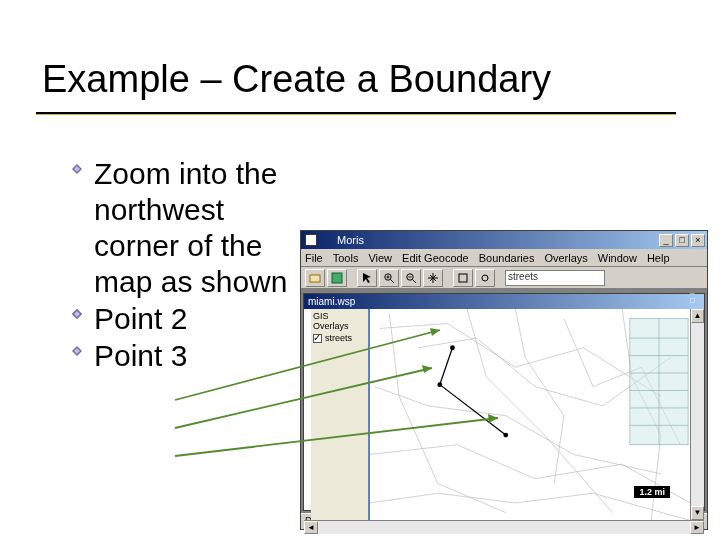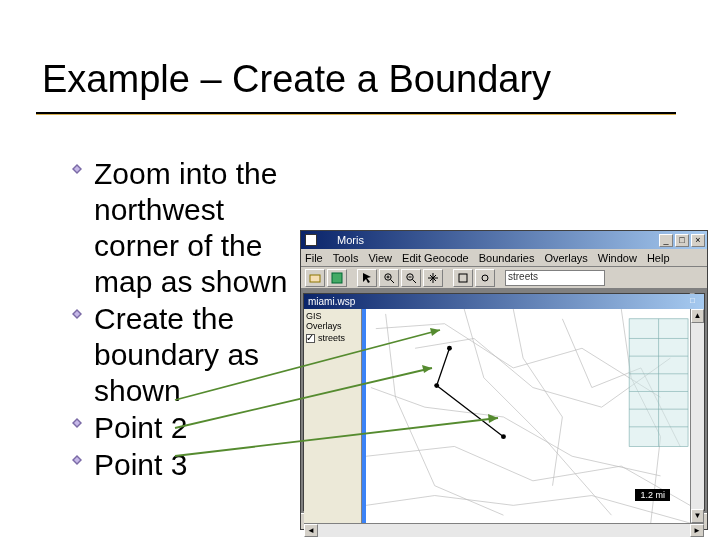--- a/index.html
+++ b/index.html
@@ -98,32 +98,33 @@
     position: absolute; left: 2px; top: 4px; right: 2px; bottom: 2px;
     background: #fff; border: 1px solid #404040;
     display: flex; flex-direction: column;
   }
   .docwin .dtitle {
     height: 15px; background: linear-gradient(to right, #0a246a, #a6caf0);
     display: flex; justify-content: space-between; align-items: center;
     padding: 0 2px 0 4px; color: #fff; font-size: 10px;
   }
   .docwin .dtitle .wbtns .wbtn { width: 12px; height: 11px; font-size: 8px; line-height: 9px; }
-  .docbody { flex: 1; display: flex; position: relative; }
+  .docbody { flex: 1; display: flex; position: relative; padding-left: 7px; }
   .legend {
     width: 58px; background: #ece9d8; border-right: 1px solid #808080;
     padding: 2px 2px; font-size: 9px; color: #000;
   }
   .legend .lh { font-size: 9px; color: #000; margin-bottom: 2px; }
   .legend .lrow { display: flex; align-items: center; gap: 3px; margin-top: 2px; }
   .legend .cb { width: 9px; height: 9px; border: 1px solid #555; background: #fff; position: relative; }
   .legend .cb::after { content: "✓"; position: absolute; left: -1px; top: -3px; font-size: 10px; color: #000; }
   .mapcanvas {
     flex: 1; background: #fff; position: relative; overflow: hidden;
-    border-left: 4px solid #3b82f6;
+    border-left: 1px solid #3b82f6;
+    font-weight: bold;
   }
   .mapcanvas svg { width: 100%; height: 100%; display: block; }
   .scrollbar-v {
     width: 14px; background: #d4d0c8; border-left: 1px solid #808080;
     display: flex; flex-direction: column;
   }
   .scrollbar-v .arr, .scrollbar-h .arr {
     width: 100%; height: 14px; background: #d4d0c8;
     border: 1px solid #fff; border-right-color: #808080; border-bottom-color: #808080;
     font-size: 8px; text-align: center; line-height: 12px;
@@ -166,21 +167,20 @@
         </span>
       <span>Zoom into the northwest corner of the map as shown</span>
     </div>
     <div class="item">
       <span class="marker">
           <svg viewBox="0 0 10 10">
             <polygon points="5,0 10,5 5,10 0,5" fill="#7b6aa6"></polygon>
             <polygon points="5,2 8,5 5,8 2,5" fill="#c6b8e8"></polygon>
           </svg>
         </span>
-      <span>Create the boundary as shown</span>
     </div>
     <div class="item">
       <span class="marker">
           <svg viewBox="0 0 10 10">
             <polygon points="5,0 10,5 5,10 0,5" fill="#7b6aa6"></polygon>
             <polygon points="5,2 8,5 5,8 2,5" fill="#c6b8e8"></polygon>
           </svg>
         </span>
       <span>Point 2</span>
     </div>

